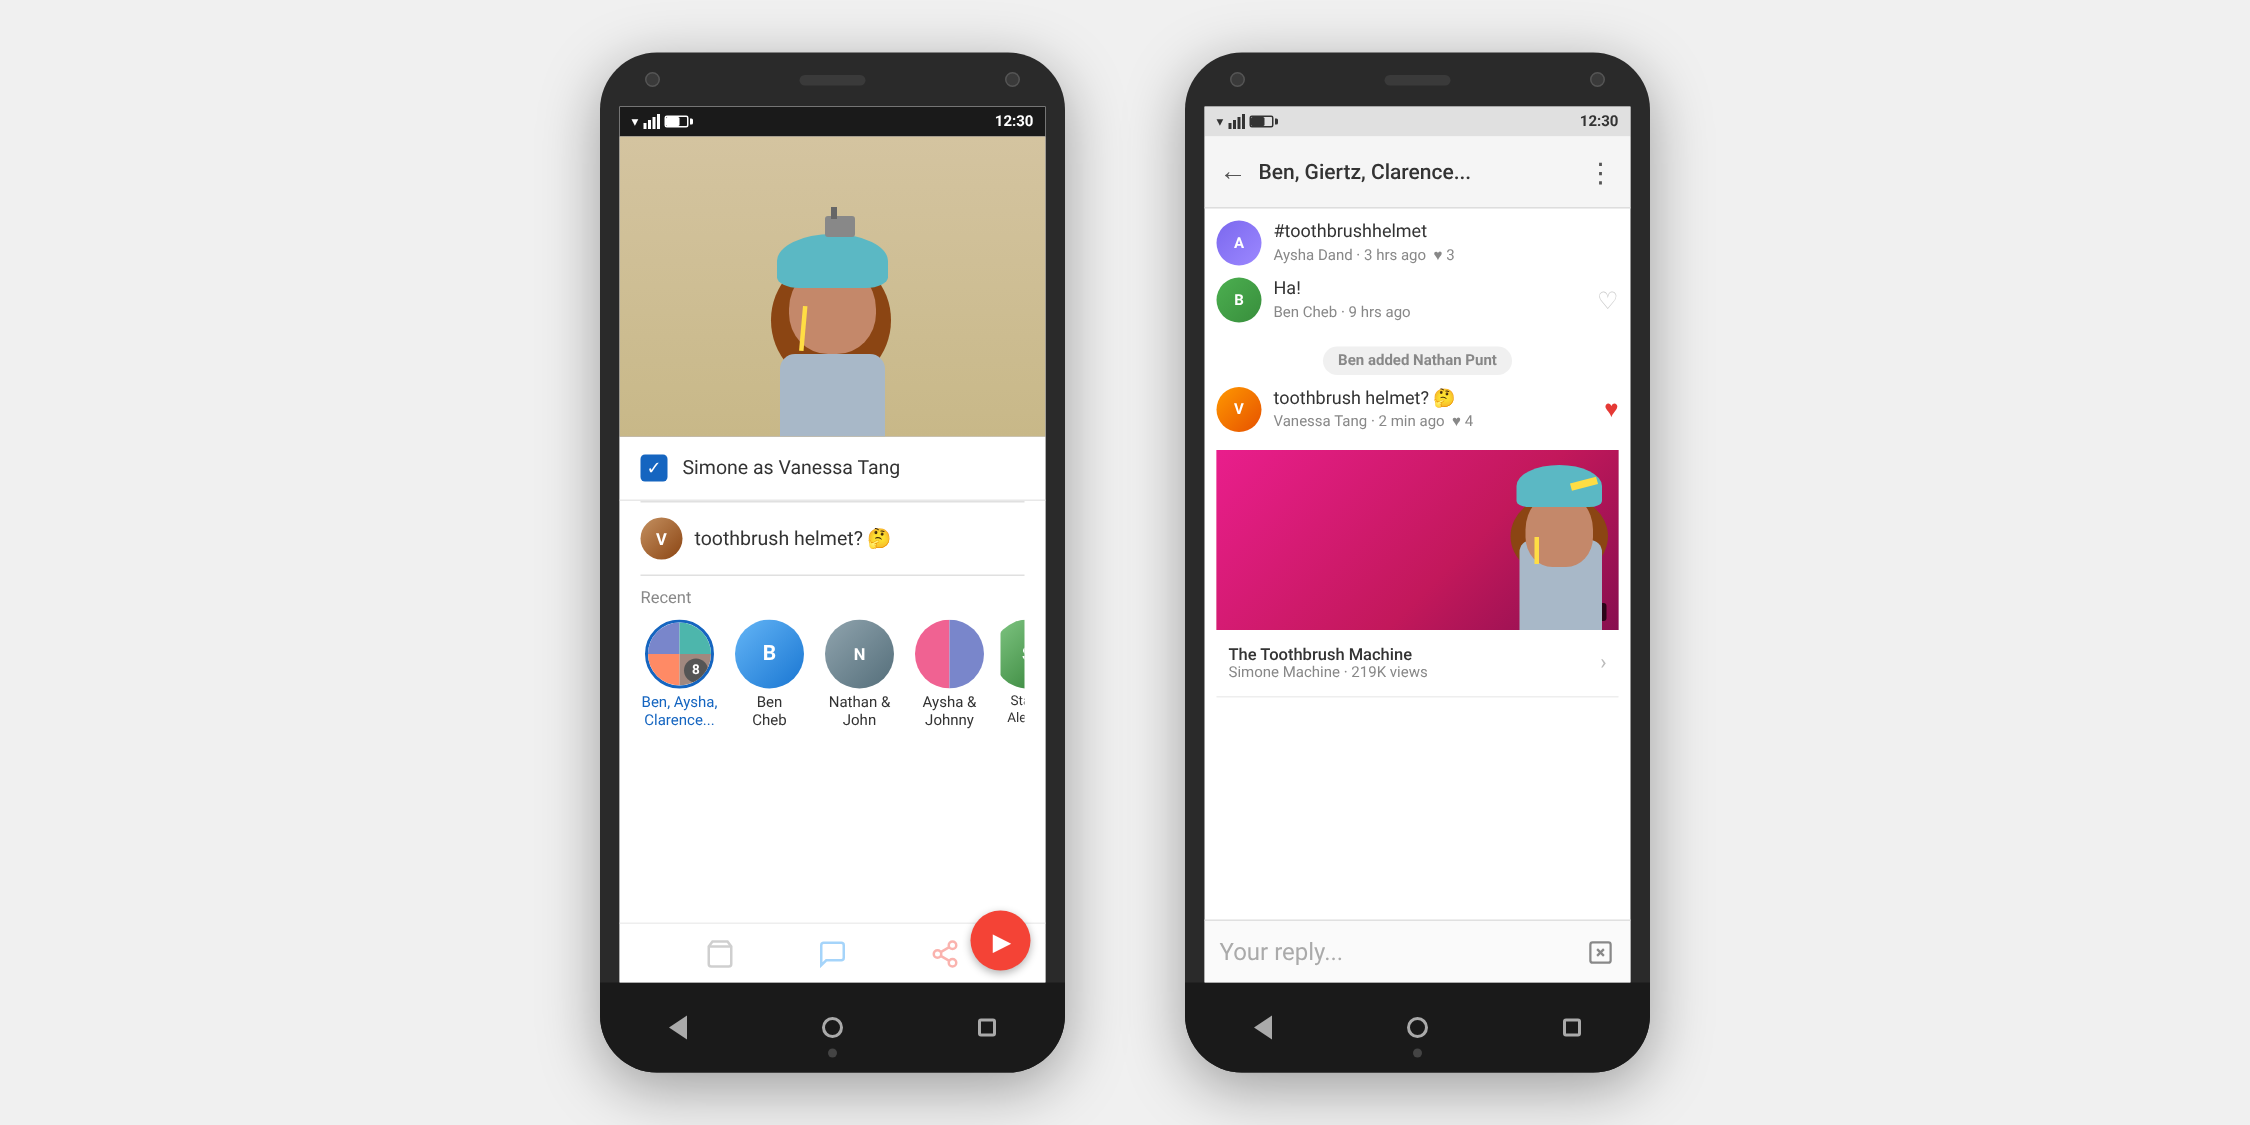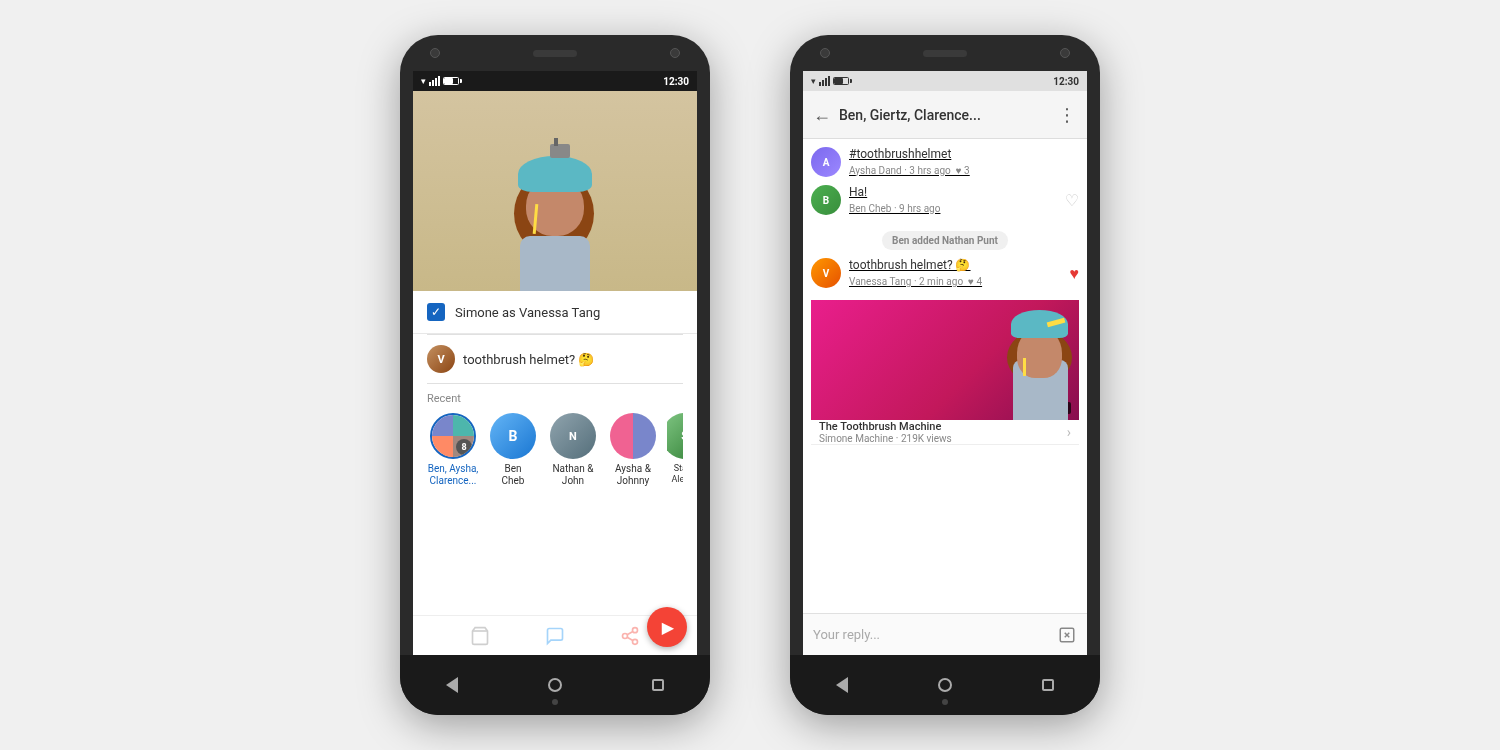--- a/index.html
+++ b/index.html
@@ -395,21 +395,20 @@
       overflow: hidden;
       display: flex;
       align-items: center;
       justify-content: center;
       font-size: 10px;
       font-weight: bold;
       color: #fff;
     }
     .chat-content {
       flex: 1;
-      text-decoration: underline;
     }
     .chat-text {
       font-size: 12px;
       color: #333;
       line-height: 1.3;
     }
     .chat-meta {
       font-size: 10px;
       color: #888;
       margin-top: 2px;
@@ -456,21 +455,21 @@
       background: rgba(0,0,0,0.7);
       color: #fff;
       font-size: 9px;
       padding: 1px 4px;
       border-radius: 2px;
     }
 
     .video-info-row {
       display: flex;
       align-items: center;
-      padding: 0 8px;
+      padding: 10px 8px;
       background: #fff;
       border-bottom: 1px solid #eee;
     }
     .video-info-text {
       flex: 1;
     }
     .video-info-title {
       font-size: 11px;
       font-weight: 500;
       color: #333;
@@ -488,21 +487,21 @@
       height: 42px;
       background: #fafafa;
       border-top: 1px solid #e0e0e0;
       display: flex;
       align-items: center;
       padding: 0 10px;
       flex-shrink: 0;
     }
     .reply-placeholder {
       flex: 1;
-      font-size: 13px;
+      font-size: 16px;
       color: #aaa;
     }
     .reply-icon {
       width: 20px;
       height: 20px;
       display: flex;
       align-items: center;
       justify-content: center;
     }
 

